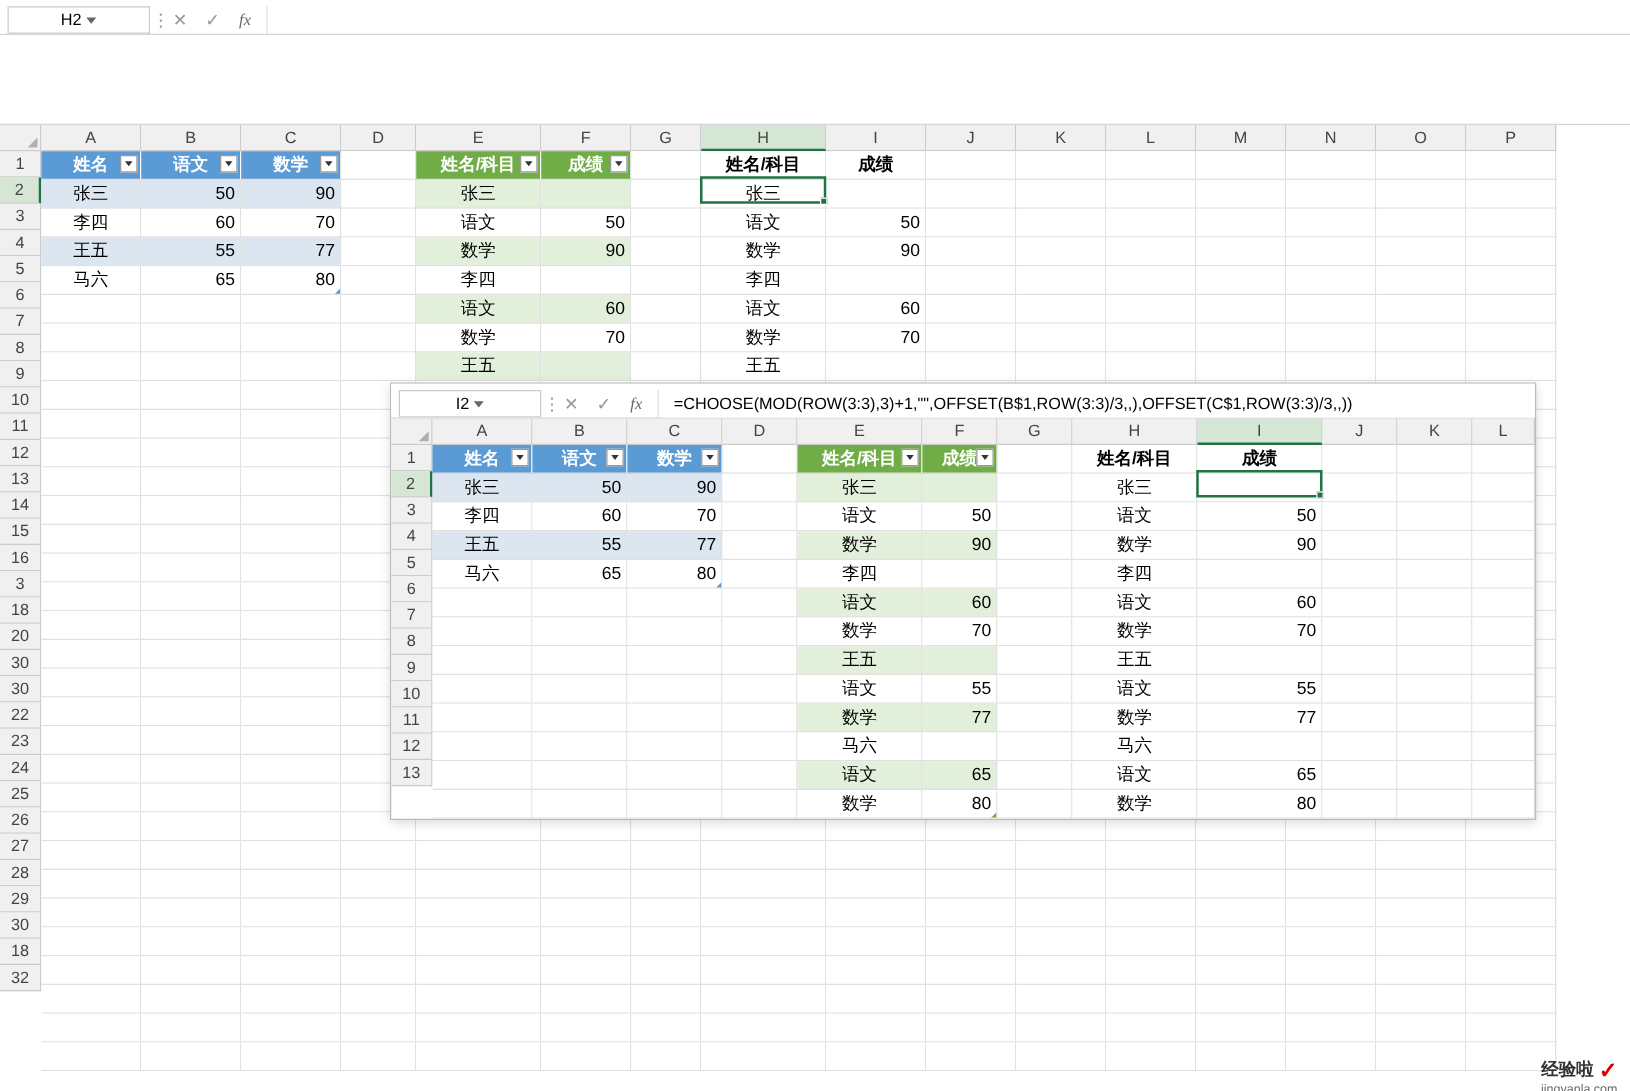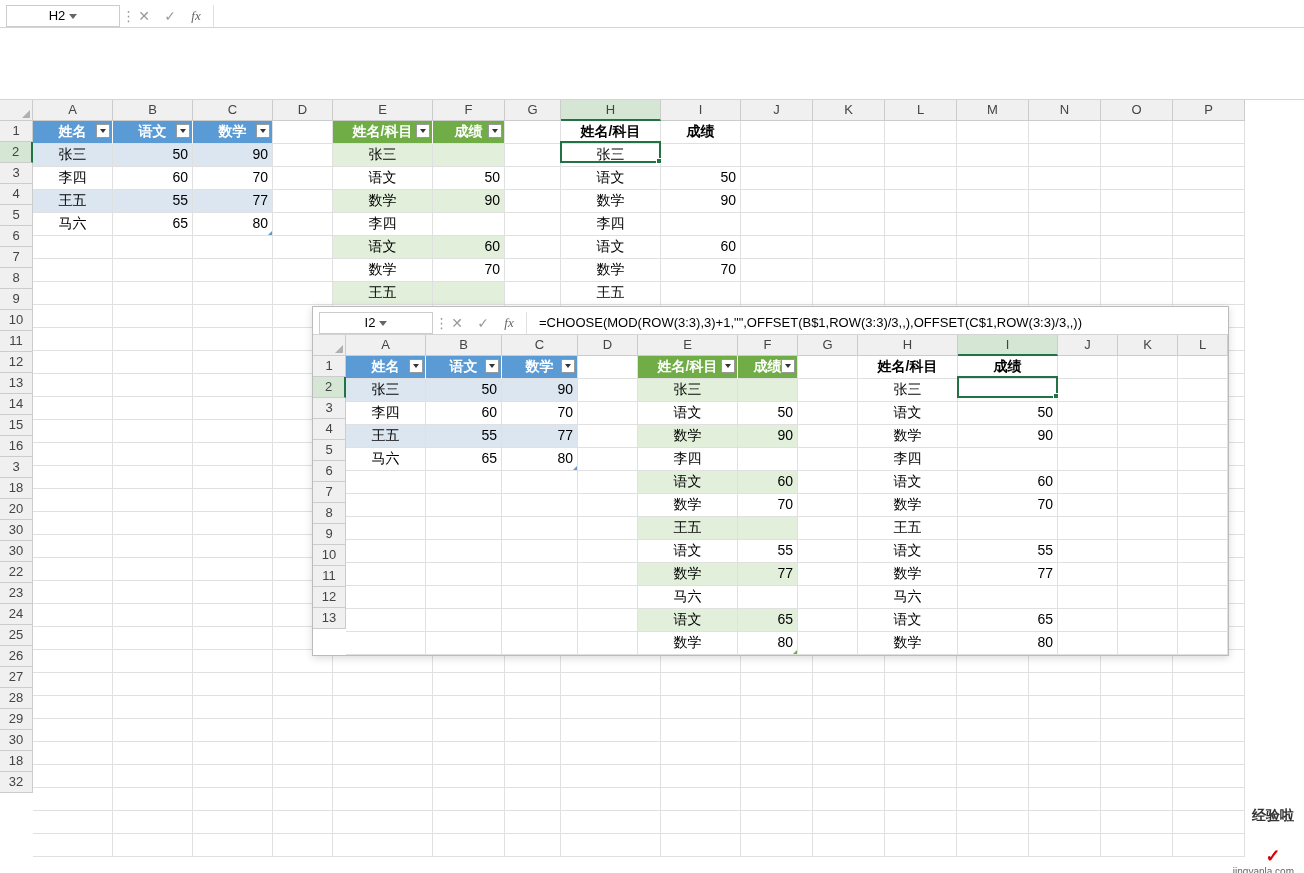--- a/index.html
+++ b/index.html
@@ -46,21 +46,21 @@
 
 .filter-btn { position: absolute; right: 2px; top: 3px; width: 14px; height: 14px; background: #fff; border: 1px solid #999; display: flex; align-items: center; justify-content: center; }
 .filter-btn::after { content: ""; width: 0; height: 0; border-left: 3px solid transparent; border-right: 3px solid transparent; border-top: 4px solid #333; }
 
 .sel-cell { position: absolute; border: 2px solid #217346; pointer-events: none; background: transparent; z-index: 5; }
 .sel-handle { position: absolute; right: -3px; bottom: -3px; width: 6px; height: 6px; background: #217346; border: 1px solid #fff; }
 
 .table-corner { position: absolute; right: -1px; bottom: -1px; width: 0; height: 0; border-left: 6px solid transparent; border-bottom: 6px solid #5b9bd5; z-index: 2; }
 .table-corner.green { border-bottom-color: #70ad47; }
 
-.watermark { position: absolute; right: 10px; bottom: 6px; font-size: 14px; color: #333; z-index: 100; display: flex; align-items: center; gap: 20px; flex-direction: column; }
+.watermark { position: absolute; right: 10px; bottom: 6px; font-size: 14px; color: #333; z-index: 100; display: flex; align-items: center; gap: 4px; }
 .watermark .check { color: #d00; font-weight: bold; font-size: 18px; }
 .watermark .url { font-size: 10px; color: #666; }
 
 .embedded-grid { position: absolute; left: 312px; top: 306px; border: 1px solid #bbb; box-shadow: 0 2px 8px rgba(0,0,0,0.15); background: #fff; z-index: 50; }
 
 .wA { width: 80px; } .wB { width: 80px; } .wC { width: 80px; } .wD { width: 60px; }
 .wE { width: 100px; } .wF { width: 72px; } .wG { width: 56px; } .wH { width: 100px; }
 .wI { width: 80px; } .wJ { width: 72px; } .wK { width: 72px; } .wL { width: 72px; }
 .wM { width: 72px; } .wN { width: 72px; } .wO { width: 72px; } .wP { width: 72px; }
 

